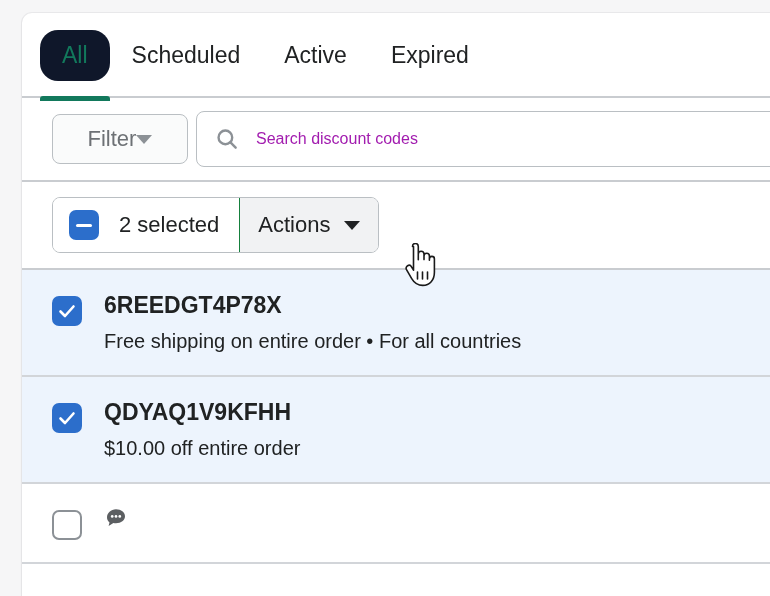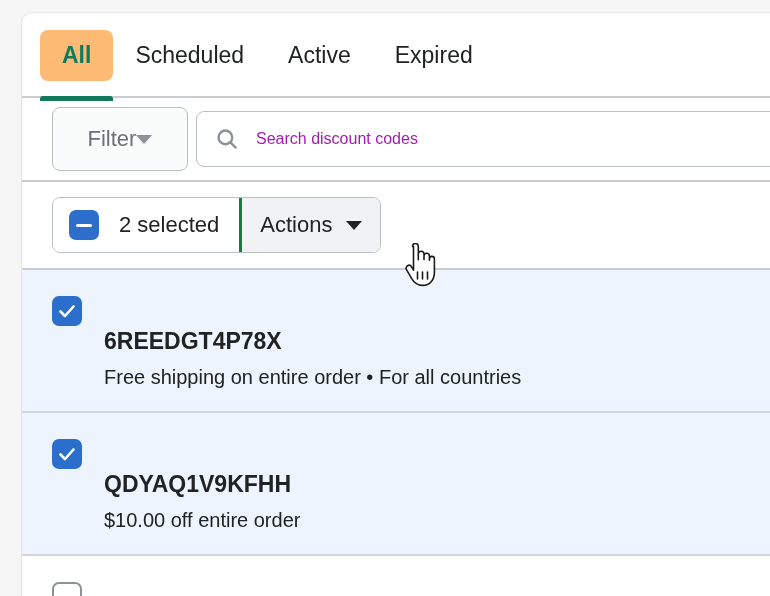--- a/index.html
+++ b/index.html
@@ -38,40 +38,40 @@
     position: relative;
     height: 51px;
     padding: 0 22px;
     display: flex; align-items: center; justify-content: center;
     font-size: 23px;
     color: #202223;
     border-radius: 8px;
     cursor: pointer;
     white-space: nowrap;
   }
-  .tab.active { background: #fdba74; color: #12795C; font-weight: 700; }
+  .tab.active { background: #0f172a; color: #12795C; font-weight: 400; border-radius: 18px; }
   .tab .underline {
     position: absolute;
     left: 0; right: 0; bottom: -20px;
     height: 5px;
     border-radius: 3px 3px 0 0;
     background: #12795C;
   }
   .tab:not(.active) .underline { display: none; }
 
   
   .filterrow {
     height: 84px;
     display: flex; align-items: center;
     padding: 0 0 0 30px;
     gap: 8px;
     border-bottom: 2px solid #C9CCD0;
   }
   .filter-btn {
-    width: 136px; height: 64px;
+    width: 136px; height: 50px;
     background: #FAFBFB;
     border: 1px solid #BABFC3;
     border-radius: 8px;
     display: flex; align-items: center; justify-content: center;
     font-size: 22px;
     color: #6D7175;
     cursor: pointer;
   }
   .caret {
     width: 0; height: 0;
@@ -116,21 +116,21 @@
     display: flex; align-items: center; gap: 20px;
     padding: 0 20px 0 16px;
     background: #FFFFFF;
     cursor: pointer;
   }
   .bulk-count { font-size: 22px; color: #202223; }
   .bulk-actions {
     display: flex; align-items: center; gap: 14px;
     padding: 16px 18px;
     background: #F1F2F3;
-    border-left: 3px solid #15803d;
+    border-left: 1px solid #15803d;
     font-size: 22px;
     color: #202223;
     cursor: pointer;
   }
 
   
   .cb {
     width: 30px; height: 30px;
     border-radius: 7px;
     flex: 0 0 auto;
@@ -144,21 +144,21 @@
   
   .list { background: #FFFFFF; }
   .row {
     display: flex;
     padding: 22px 0 22px 30px;
     border-bottom: 2px solid #D2D5D9;
     cursor: pointer;
   }
   .row.selected { background: #EDF4FD; }
   .row-cb { padding-top: 4px; margin-right: 22px; }
-  .row-body { display: flex; flex-direction: column; gap: 11px; margin-top: 36px; }
+  .row-body { display: flex; flex-direction: column; gap: 11px; }
   .row-title {
     font-size: 23px; font-weight: 700; color: #202223;
     display: flex; align-items: center; gap: 12px;
   }
   .row-sub { font-size: 20px; color: #202223; }
 
   
   .cursor {
     position: absolute;
     left: 399px; top: 243px;

